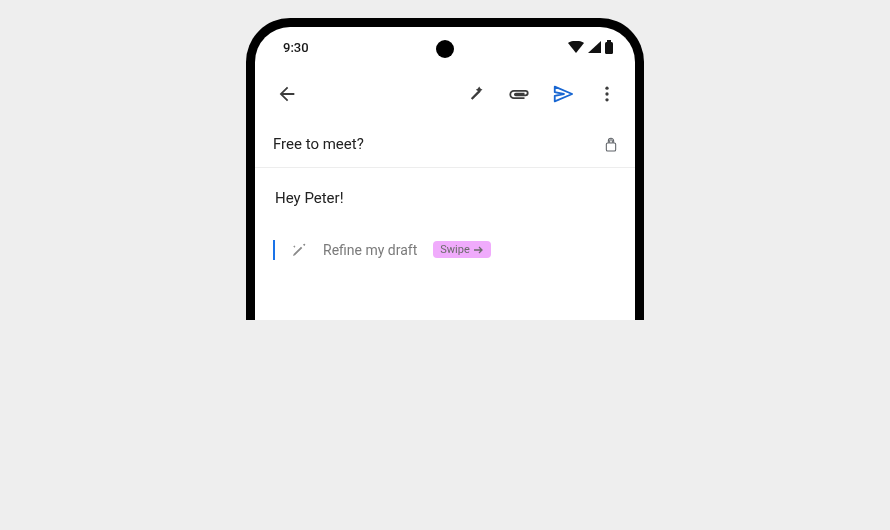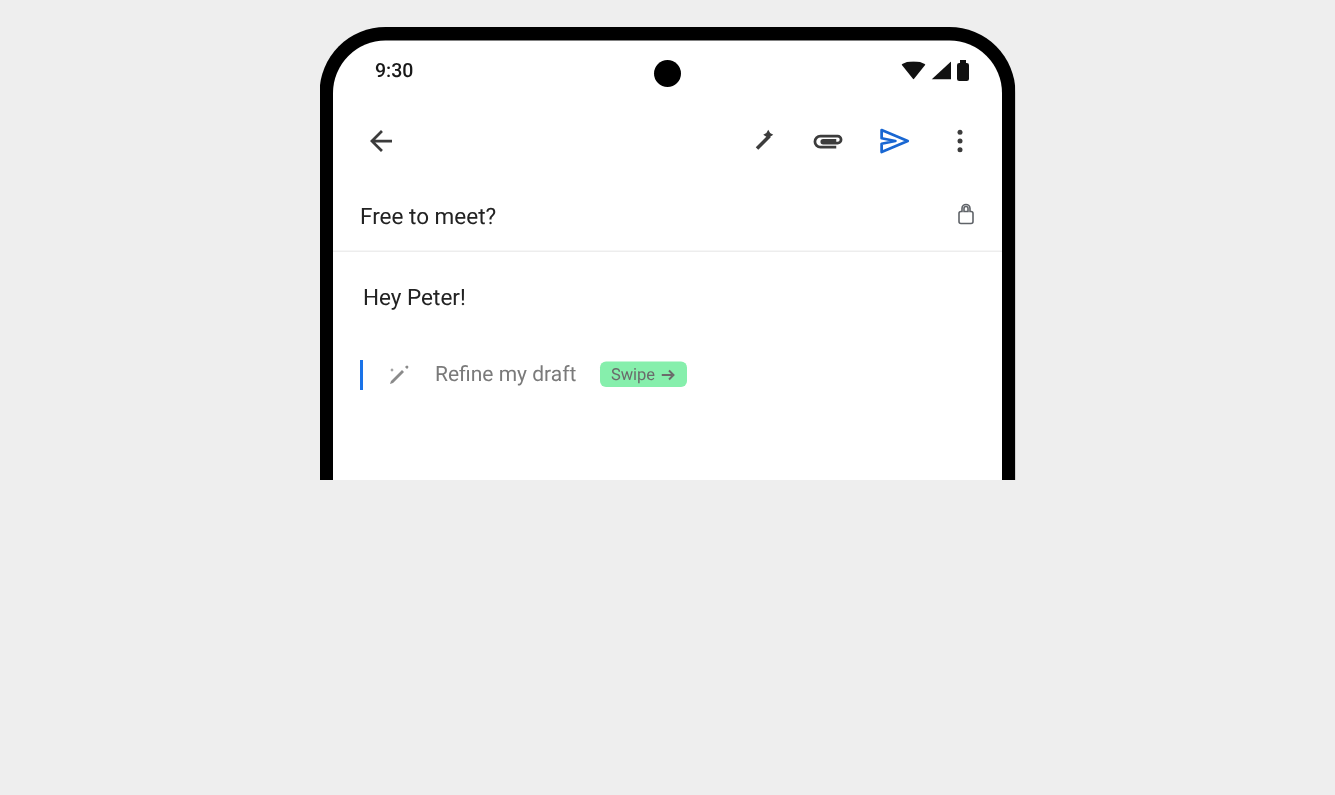--- a/index.html
+++ b/index.html
@@ -7,21 +7,21 @@
     width: 890px;
     height: 530px;
     background: #eeeeee;
     font-family: -apple-system, BlinkMacSystemFont, 'Segoe UI', Roboto, Arial, sans-serif;
     display: flex;
     align-items: flex-start;
     justify-content: center;
     overflow: hidden;
   }
   .phone {
-    width: 464px;
+    width: 398px;
     margin-top: 18px;
     background: #ffffff;
     border: 9px solid #000000;
     border-bottom: none;
     border-radius: 44px 44px 0 0;
     overflow: hidden;
     position: relative;
   }
   .status-bar {
     height: 40px;
@@ -85,21 +85,21 @@
     color: #0b57d0;
     font-size: 11px;
     font-weight: 500;
     display: flex;
     align-items: center;
     justify-content: center;
   }
   .chip-name { font-size: 13.5px; color: #3c3c3c; }
   .subject-row {
     display: flex;
-    align-items: flex-start;
+    align-items: flex-end;
     justify-content: space-between;
     padding: 14px 16px 14px 18px;
     border-bottom: 1px solid #ededed;
   }
   .subject-text { font-size: 15px; color: #222; }
   .body-area {
     padding: 20px 22px 12px 20px;
     font-size: 15px;
     color: #222;
     line-height: 1.45;
@@ -114,21 +114,21 @@
     color: #7a7a7a;
   }
   .cursor-bar {
     width: 2px;
     height: 20px;
     background: #1a73e8;
   }
   .refine-text { color: #7a7a7a; }
   .swipe-pill {
     font-size: 11px;
-    background: #86efac;
+    background: #f0abfc;
     color: #6b6b6b;
     padding: 2px 7px;
     border-radius: 4px;
     display: inline-flex;
     align-items: center;
     gap: 4px;
   }
   svg { display: block; }
 </style>
 </head>

